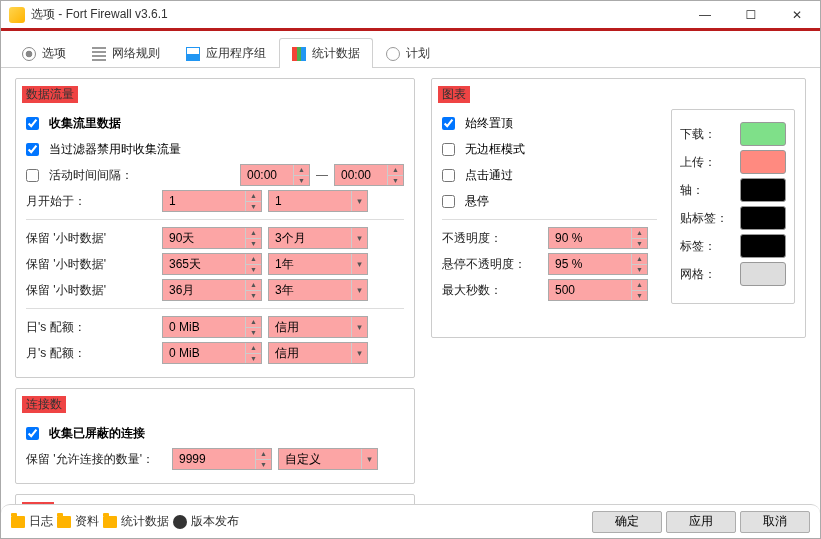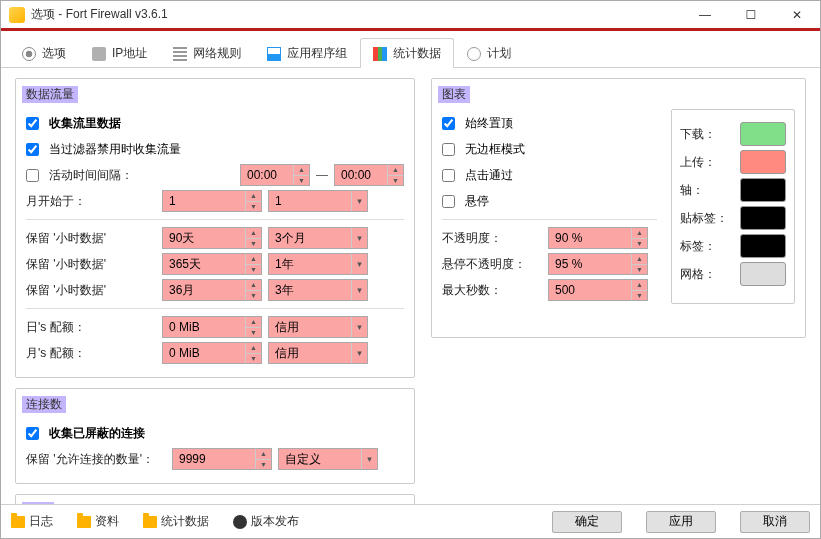--- a/index.html
+++ b/index.html
@@ -18,40 +18,40 @@
 .ic-ip { background: #b0b0b0; border-radius: 2px; }
 .ic-rules { background: repeating-linear-gradient(#999 0 2px, transparent 2px 4px); }
 .ic-apps { border: 1px solid #2196f3; background: linear-gradient(#fff 50%, #2196f3 50%); }
 .ic-stats { background: linear-gradient(to right,#f44336 33%,#4caf50 33% 66%,#2196f3 66%); }
 .ic-sched { border: 1px solid #999; border-radius: 50%; background: radial-gradient(circle,#fff 60%,transparent 61%); }
 .content { flex: 1; display: flex; padding: 10px 14px; gap: 16px; overflow: hidden; }
 .col { display: flex; flex-direction: column; gap: 10px; }
 .col.left { flex: 0 0 400px; }
 .col.right { flex: 1; }
 .group { border: 1px solid #ccc; border-radius: 2px; padding: 8px 10px 10px 10px; }
-.group > .legend { margin: -16px 0 6px -4px; background: #c4b5fd; display: inline-block; padding: 0 4px; color: #333; }
+.group > .legend { margin: -16px 0 6px -4px; background: #ef4444; display: inline-block; padding: 0 4px; color: #333; }
 .row { display: flex; align-items: center; gap: 6px; min-height: 24px; margin: 2px 0; }
 .row .lbl { flex: 0 0 130px; color: #222; }
 .row.short .lbl { flex: 0 0 auto; }
 input[type=checkbox] { margin: 0 4px 0 0; }
 .sel, .spin { height: 22px; border: 1px solid #aaa; background: #fca5a5; display: flex; align-items: center; padding: 0 16px 0 6px; position: relative; min-width: 0; }
 .sel { width: 100px; }
 .sel .arrow, .spin .spbtn { position: absolute; right: 0; top: 0; bottom: 0; width: 16px; border-left: 1px solid #ccc; display: flex; flex-direction: column; }
 .sel .arrow::after { content: "▾"; font-size: 9px; color: #555; margin: auto; }
 .spin { width: 100px; }
 .spin .spbtn div { flex: 1; display: flex; align-items: center; justify-content: center; font-size: 7px; color: #555; }
 .spin .spbtn div:first-child { border-bottom: 1px solid #ccc; }
 .hr { border-top: 1px solid #ddd; margin: 6px 0; }
 .colorrow { display: flex; align-items: center; gap: 10px; margin: 4px 0; }
 .colorrow .clbl { width: 50px; color: #222; }
 .swatch { width: 46px; height: 24px; border: 1px solid #999; border-radius: 3px; }
 .rightsplit { display: flex; gap: 14px; }
 .chartopts { flex: 1; }
 .colorbox { flex: 0 0 120px; border: 1px solid #ccc; padding: 8px; border-radius: 2px; }
-.footer { height: 34px; border-top: 1px solid #d0d0d0; display: flex; align-items: center; padding: 0 10px; gap: 24px; }
+.footer { height: 34px; border-top: 1px solid #d0d0d0; display: flex; align-items: center; padding: 0 10px; gap: 4px; border-radius: 9px; }
 .flink { display: flex; align-items: center; gap: 4px; color: #333; }
 .fic { width: 14px; height: 12px; background: #ffb300; border-radius: 1px; position: relative; }
 .fic::before { content: ""; position: absolute; top: -3px; left: 0; width: 6px; height: 3px; background: #ffb300; border-radius: 1px 1px 0 0; }
 .fic.gh { background: #333; border-radius: 50%; width: 14px; height: 14px; }
 .fic.gh::before { display: none; }
 .spacer { flex: 1; }
 .btn { min-width: 70px; height: 22px; border: 1px solid #adadad; background: #e1e1e1; display: flex; align-items: center; justify-content: center; padding: 0 12px; border-radius: 2px; }
 .dash { color: #555; }
 </style>
 </head>
@@ -67,24 +67,20 @@
       <div class="winbtn close">✕</div>
     </div>
   </div>
 
   <div class="tabs">
     <div class="tab">
         <span class="ticon ic-gear"></span>
         <span>选项</span>
       </div>
     <div class="tab">
-        <span class="ticon ic-ip"></span>
-        <span>IP地址</span>
-      </div>
-    <div class="tab">
         <span class="ticon ic-rules"></span>
         <span>网络规则</span>
       </div>
     <div class="tab">
         <span class="ticon ic-apps"></span>
         <span>应用程序组</span>
       </div>
     <div class="tab active">
         <span class="ticon ic-stats"></span>
         <span>统计数据</span>

